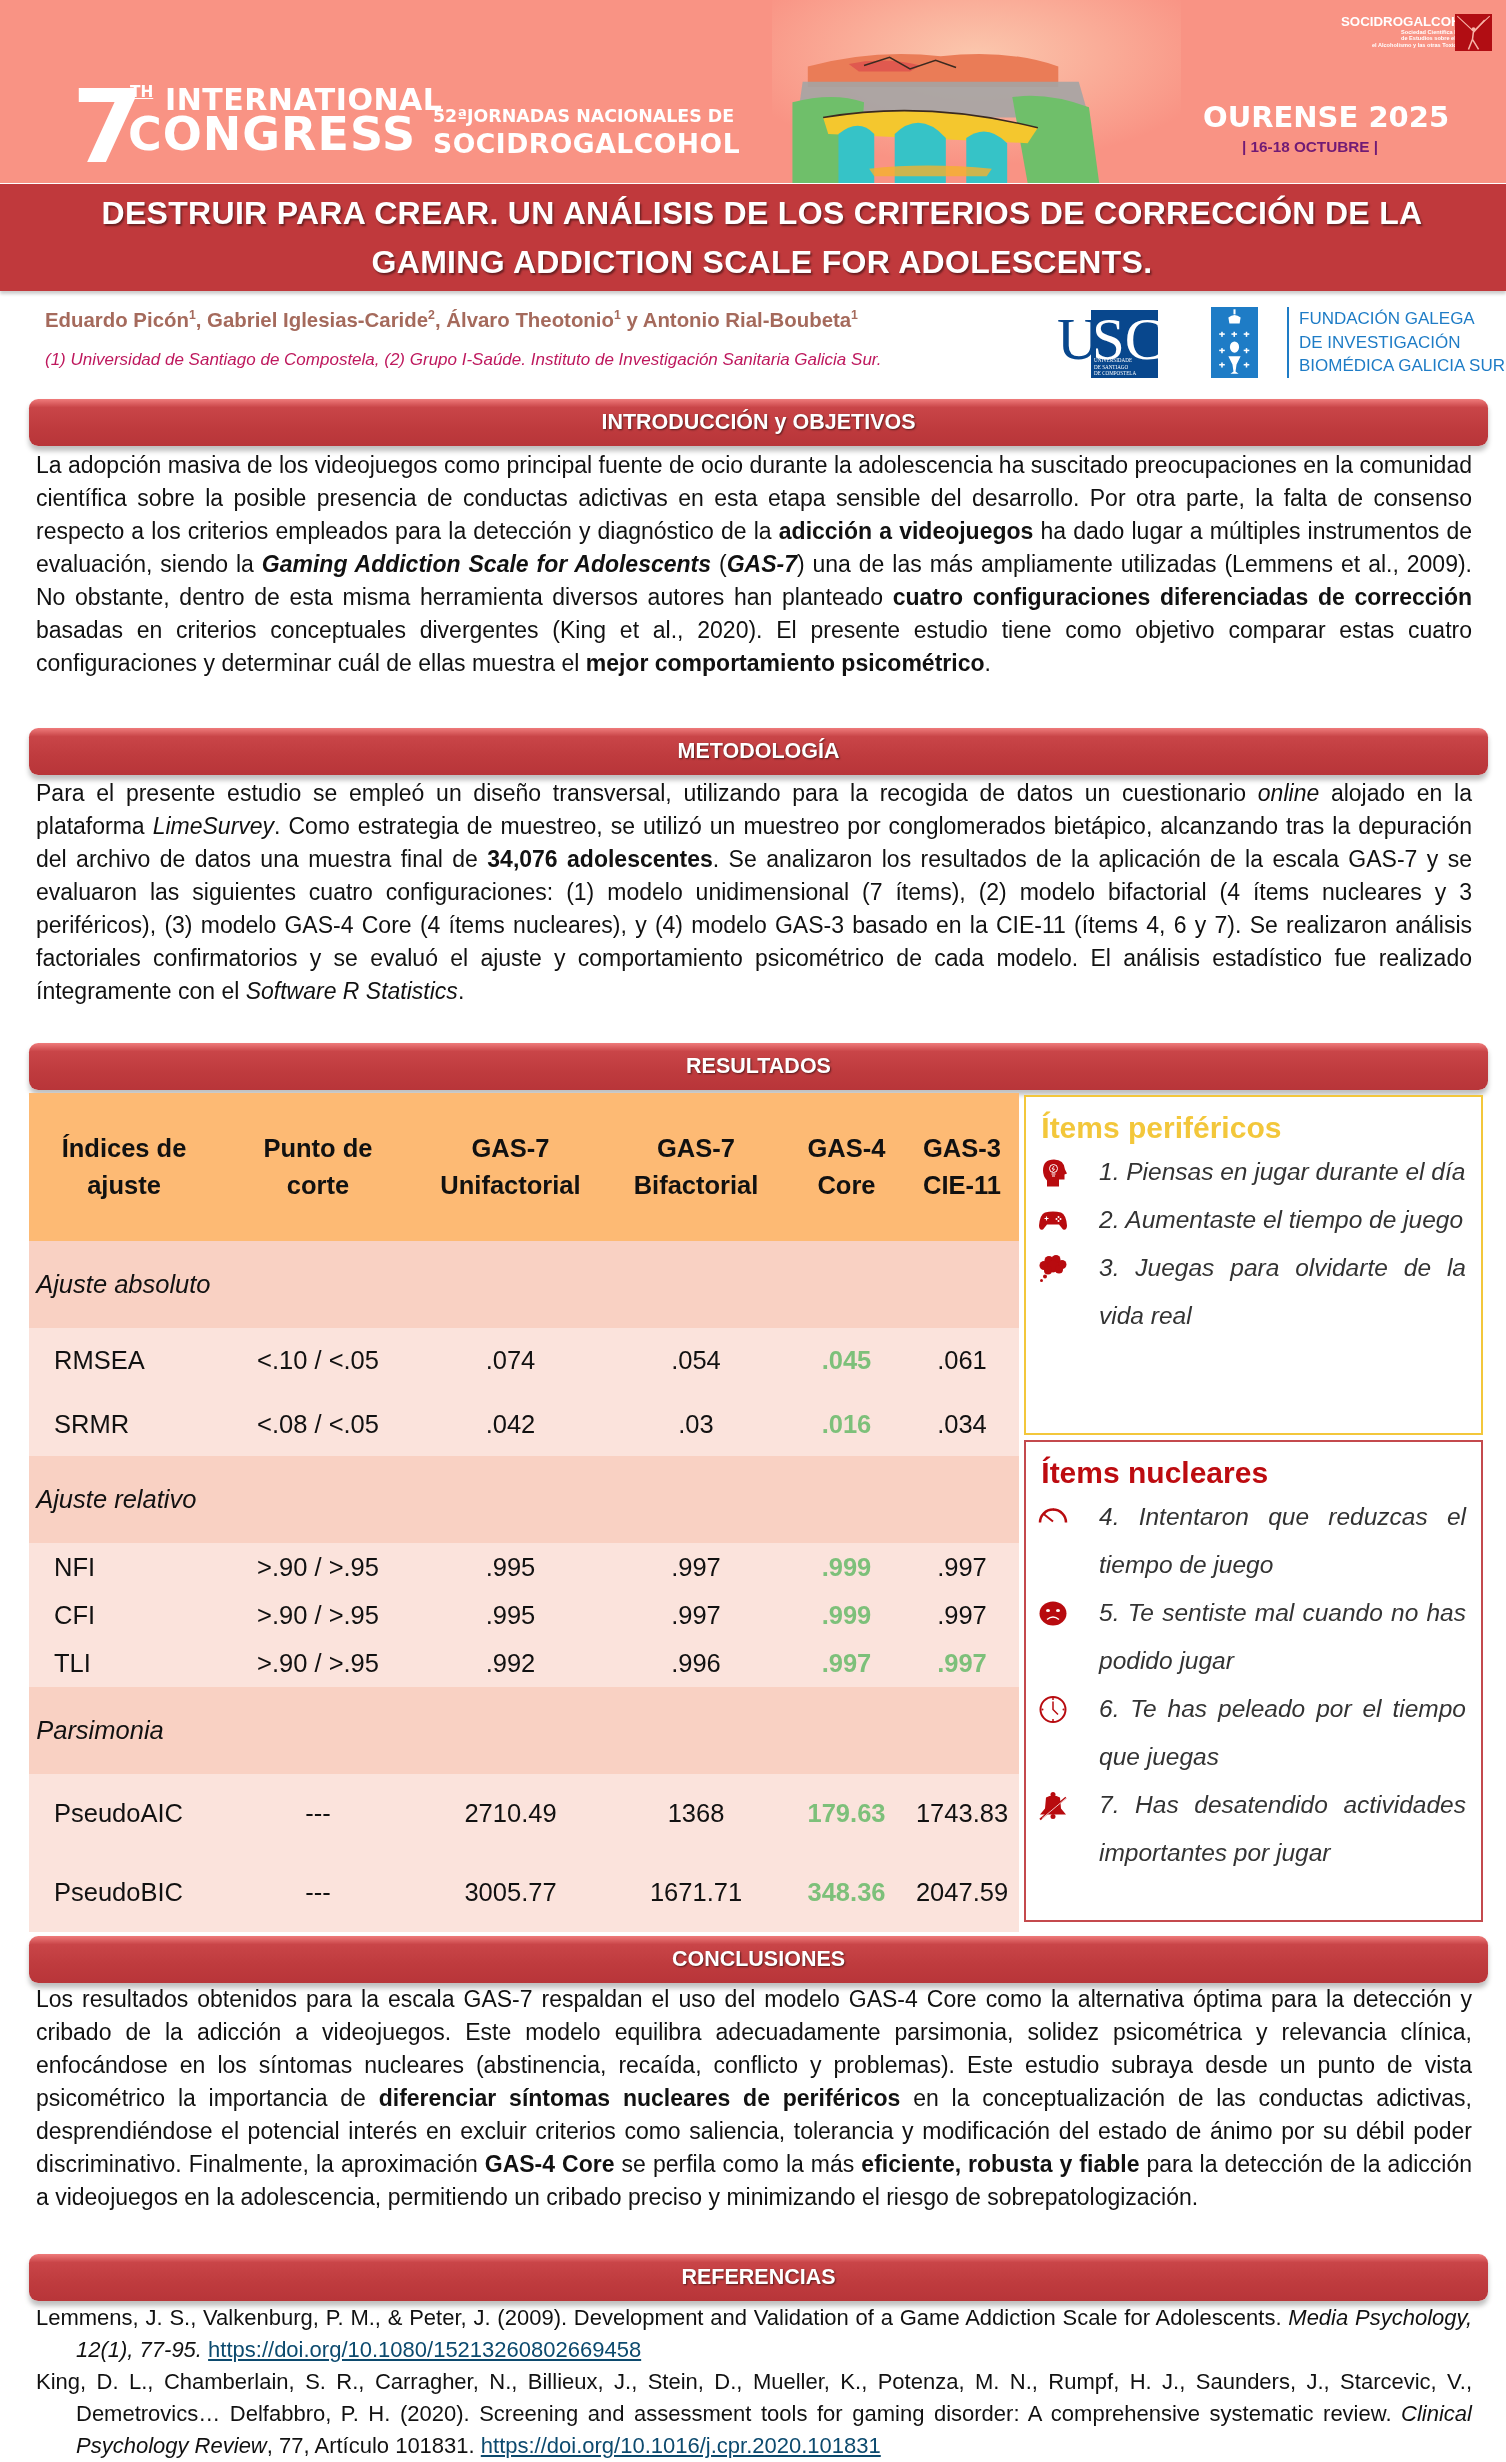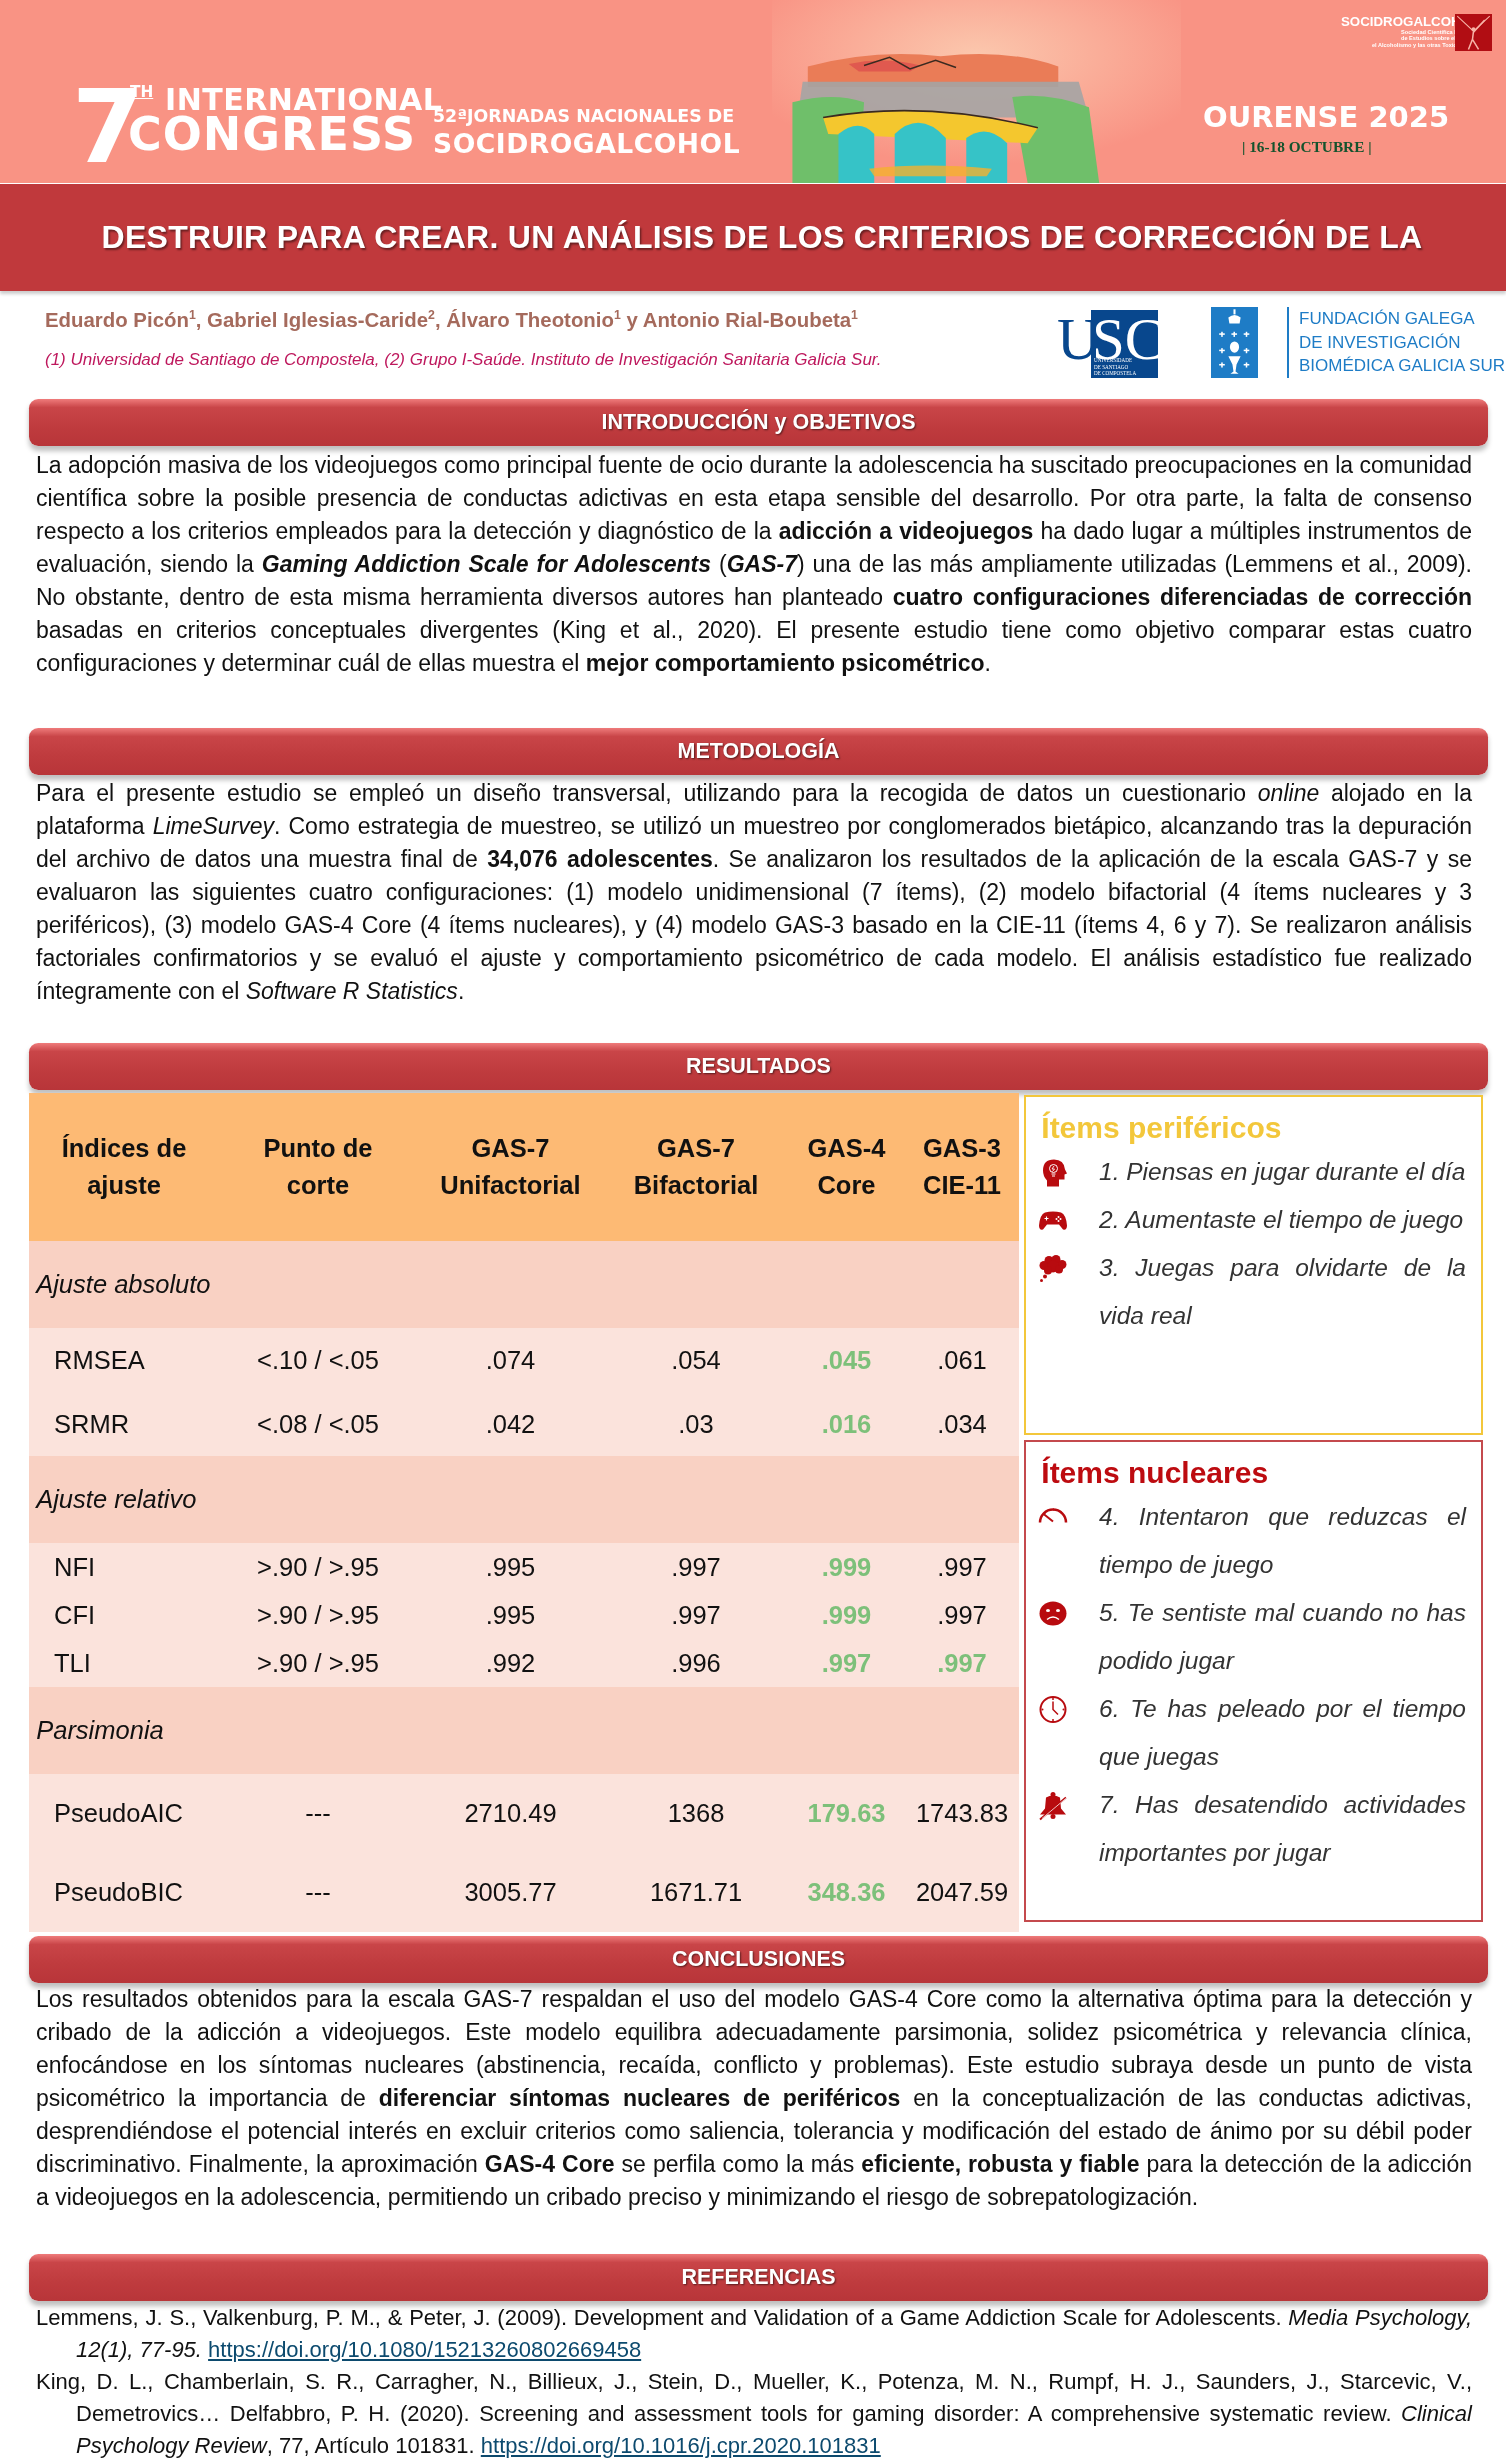--- a/index.html
+++ b/index.html
@@ -9,21 +9,21 @@
   
   .banner { position: absolute; left: 0; top: 0; width: 1506px; height: 183px; background: #f99384; overflow: hidden; }
   .banner .painting { position: absolute; left: 772px; top: 0; width: 409px; height: 183px; }
   .congress-7 { position: absolute; left: 72px; top: 76px; font-size: 102px; font-weight: 700; color: #fff; line-height: 1; font-family: "DejaVu Sans", sans-serif; letter-spacing: -3.1px; }
   .congress-th { position: absolute; left: 130px; top: 83px; font-size: 15.3px; font-weight: 700; color: #fff; text-decoration: underline; font-family: "DejaVu Sans", sans-serif; }
   .congress-intl { position: absolute; left: 165px; top: 82px; font-size: 30px; font-weight: 700; color: #fff; font-family: "DejaVu Sans", sans-serif; letter-spacing: 0.5px; }
   .congress-word { position: absolute; left: 128px; top: 107px; font-size: 46px; font-weight: 700; color: #fff; font-family: "DejaVu Sans", sans-serif; letter-spacing: 1px; }
   .jornadas { position: absolute; left: 433px; top: 106px; font-size: 17.4px; font-weight: 700; color: #fff; font-family: "DejaVu Sans", sans-serif; }
   .socidrog { position: absolute; left: 433px; top: 128px; font-size: 26.6px; font-weight: 700; color: #fff; font-family: "DejaVu Sans", sans-serif; letter-spacing: 0.5px; }
   .ourense { position: absolute; left: 1203px; top: 100px; font-size: 29px; font-weight: 700; color: #fff; font-family: "DejaVu Sans", sans-serif; }
-  .dates { position: absolute; left: 1242px; top: 138px; font-size: 15.3px; font-weight: 700; color: #14532d; font-family: Liberation Serif, serif; }
+  .dates { position: absolute; left: 1242px; top: 138px; font-size: 15.3px; font-weight: 700; color: #701a75; font-family: Liberation Sans, sans-serif; }
   .soc-logo { position: absolute; left: 1341px; top: 14px; text-align: right; color: #fff; }
   .soc-logo .name { font-size: 13.3px; font-weight: 700; font-family: "Liberation Sans", sans-serif; }
   .soc-logo .desc { font-size: 5.6px; font-weight: 700; line-height: 1.15; }
   .soc-mark { position: absolute; left: 1455px; top: 14px; width: 37px; height: 37px; background: #b10d13; }
 
   
   .title-bar { position: absolute; left: 0; top: 184px; width: 1506px; height: 107px; background: #c0393c; box-shadow: 0 3.1px 3.1px rgba(0,0,0,0.2); display: flex; flex-direction: column; justify-content: center; align-items: center; padding-left: 18px; }
   .title-bar .line { color: #fff; font-weight: 700; font-size: 32px; line-height: 49px; text-shadow: 1.5px 1.5px 2px rgba(0,0,0,0.45); letter-spacing: 0.3px; }
 
   
@@ -122,20 +122,21 @@
     <svg width="37" height="37" viewBox="0 0 72 73">
       <path d="M4 4 L36 34 L68 4" stroke="#f7b3a7" stroke-width="2" fill="none"></path>
       <circle cx="36" cy="30" r="4" fill="#f7b3a7"></circle>
       <path d="M36 34 L34 50 L26 70 M34 50 L46 70 M36 36 L58 12" stroke="#f7b3a7" stroke-width="3" fill="none"></path>
     </svg>
   </div>
 </div>
 
 <div class="title-bar">
   <div class="line">DESTRUIR PARA CREAR. UN ANÁLISIS DE LOS CRITERIOS DE CORRECCIÓN DE LA</div>
+  <div class="line">GAMING ADDICTION SCALE FOR ADOLESCENTS.</div>
 </div>
 
 <div class="authors" id="authors"><span>Eduardo Picón</span><sup>1</sup><span>, </span><span>Gabriel Iglesias-Caride</span><sup>2</sup><span>, </span><span>Álvaro Theotonio</span><sup>1</sup><span> y </span><span>Antonio Rial-Boubeta</span><sup>1</sup></div>
 <div class="affil">(1) Universidad de Santiago de Compostela, (2) Grupo I-Saúde. Instituto de Investigación Sanitaria Galicia Sur.</div>
 
 <div class="usc-logo">
   <div class="usc-u">U</div>
   <div class="usc-box">
     <div class="sc">SC</div>
     <div class="sub">

